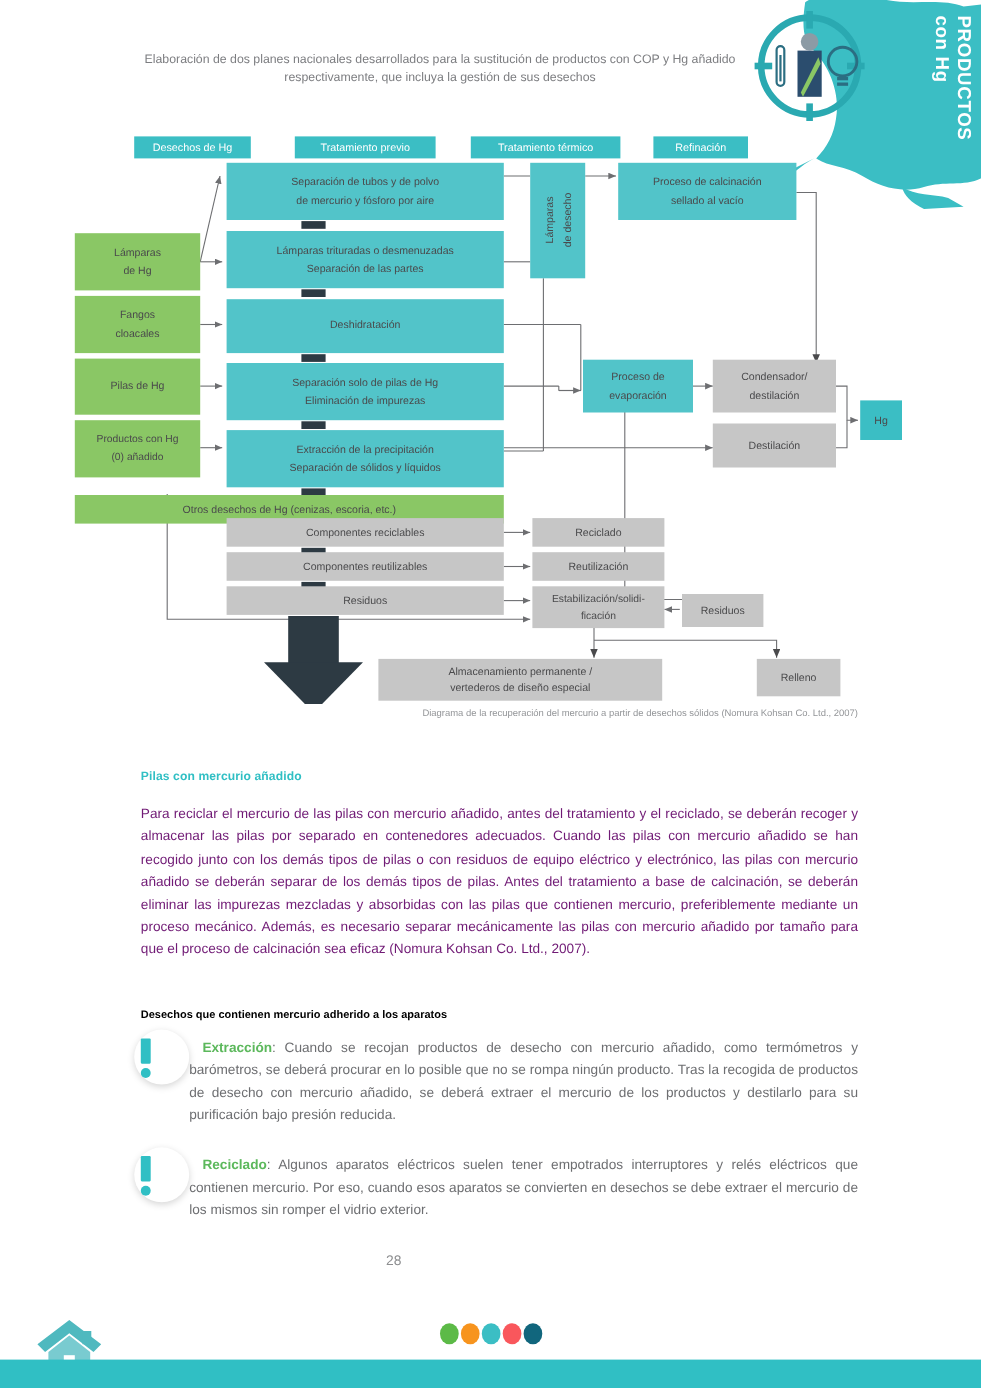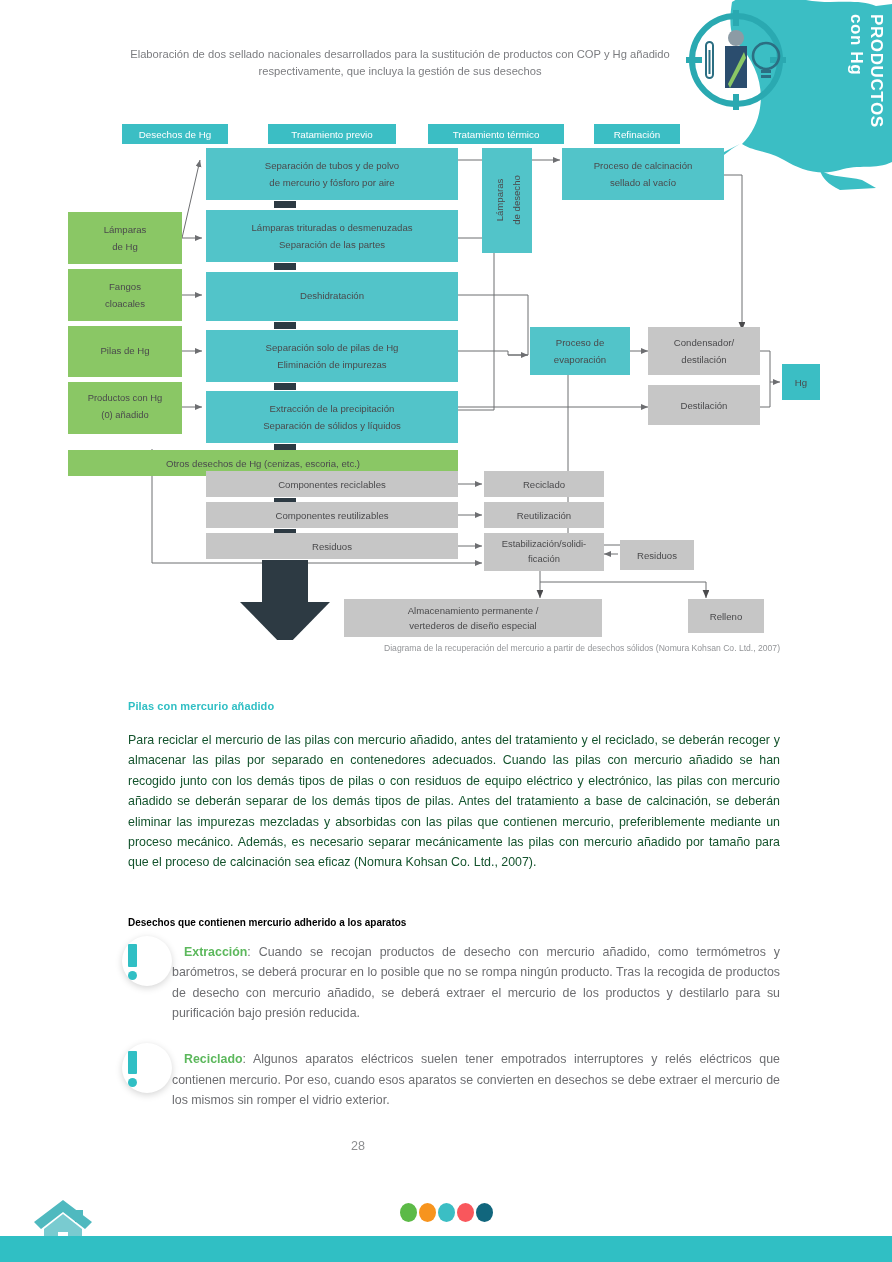--- a/index.html
+++ b/index.html
@@ -51,21 +51,21 @@
     text-align: right; font-size: 8.6px; line-height: 14.5px; color: #939598;
   }
 
   
   #body-col { position: absolute; left: 128px; top: 700px; width: 652px; }
   h2.sec {
     color: #30bfc4; font-size: 11px; font-weight: bold;
     margin: 0 0 18px 0; letter-spacing: 0.1px;
   }
   p.para {
-    font-size: 12.4px; line-height: 20.4px; color: #14532d;
+    font-size: 12.4px; line-height: 20.4px; color: #701a75;
     text-align: justify; margin: 0;
   }
 
   h2.sec2 { color: #000000; font-size: 10px; font-weight: bold; margin: 0 0 14px 0; }
 
   .callout { position: relative; padding-left: 44px; margin-bottom: 22px; }
   .bang-wrap {
     position: absolute; left: -6px; top: -6px; width: 50px; height: 56px;
   }
   .bang-circle {
@@ -95,21 +95,21 @@
   }
   #dots span { width: 17px; height: 19px; border-radius: 50%; display: block; }
 
   #home-icon { position: absolute; left: 32px; top: 1196px; width: 62px; height: 50px; }
   #bottom-bar { position: absolute; left: 0; top: 1236px; width: 892px; height: 26px; background: #30bfc4; }
 </style>
 </head>
 <body>
 
 <div id="header-area">
-  <div id="header-subtitle">Elaboración de dos sellado nacionales desarrollados para la sustitución de productos con COP y Hg añadido respectivamente, que incluya la gestión de sus desechos</div>
+  <div id="header-subtitle">Elaboración de dos planes nacionales desarrollados para la sustitución de productos con COP y Hg añadido respectivamente, que incluya la gestión de sus desechos</div>
 </div>
 
 <div id="brand-splash">
   <svg width="212" height="200" viewBox="0 0 212 200">
     <path d="M52 8 C70 -4 100 0 126 6 C150 11 176 4 196 12 L212 10 L212 168 C196 176 178 170 160 176 C140 182 120 176 104 166 C88 156 74 158 62 150 C72 140 78 128 80 114 C84 90 74 66 58 50 C52 44 48 34 52 8 Z" fill="#3bbec4"></path>
     <path d="M140 176 C152 184 168 182 182 186 L196 194 L160 196 C148 190 142 184 140 176 Z" fill="#3bbec4"></path>
     <path d="M60 150 C48 156 40 166 30 170 L44 158 Z" fill="#3bbec4"></path>
 
     <g>
       <circle cx="56" cy="66" r="44" fill="none" stroke="#2aa9b1" stroke-width="6"></circle>

